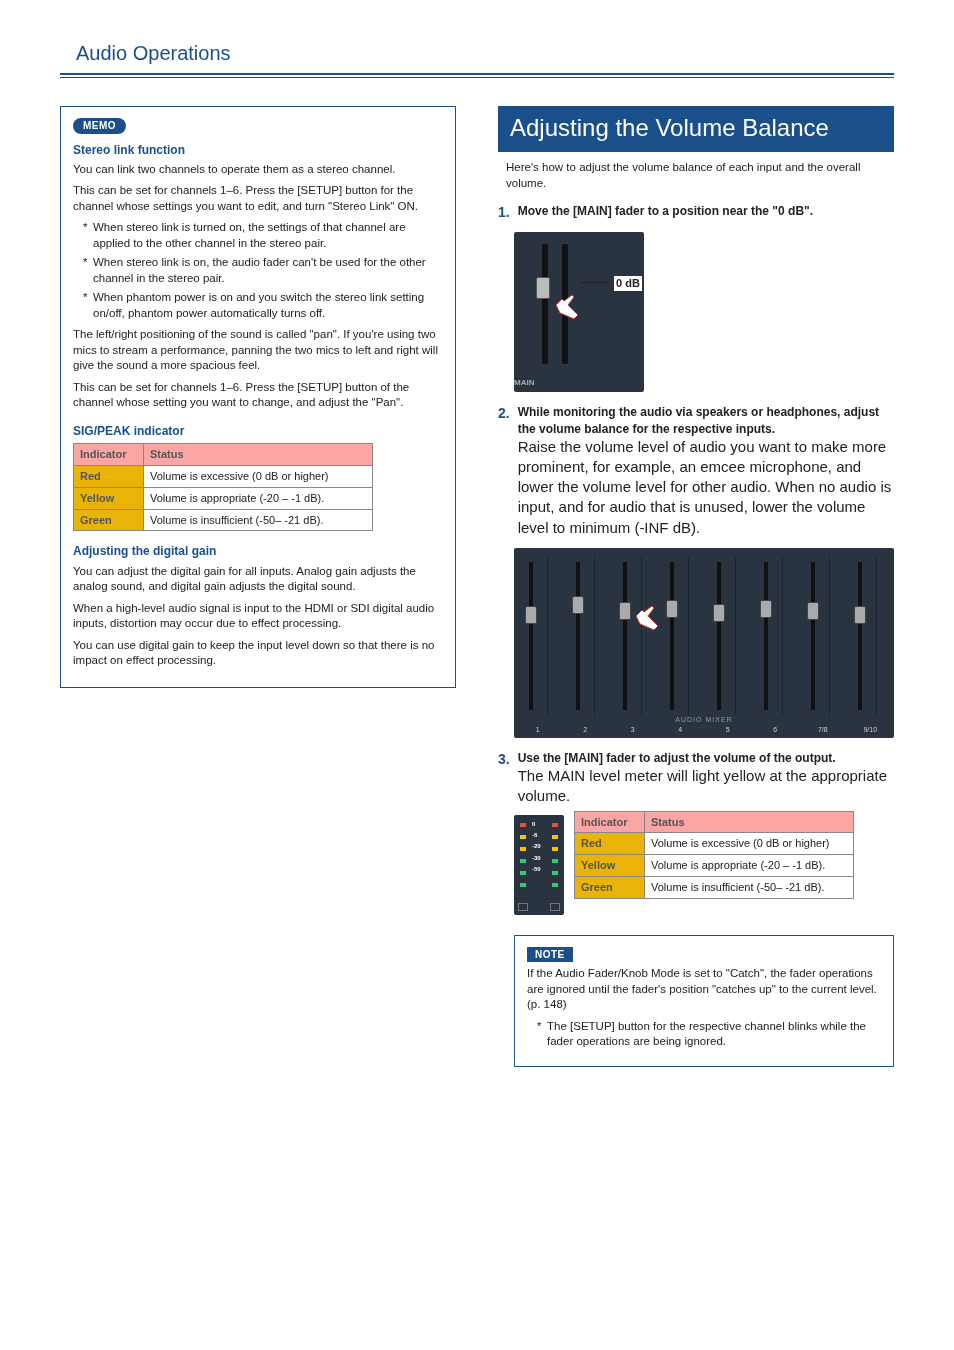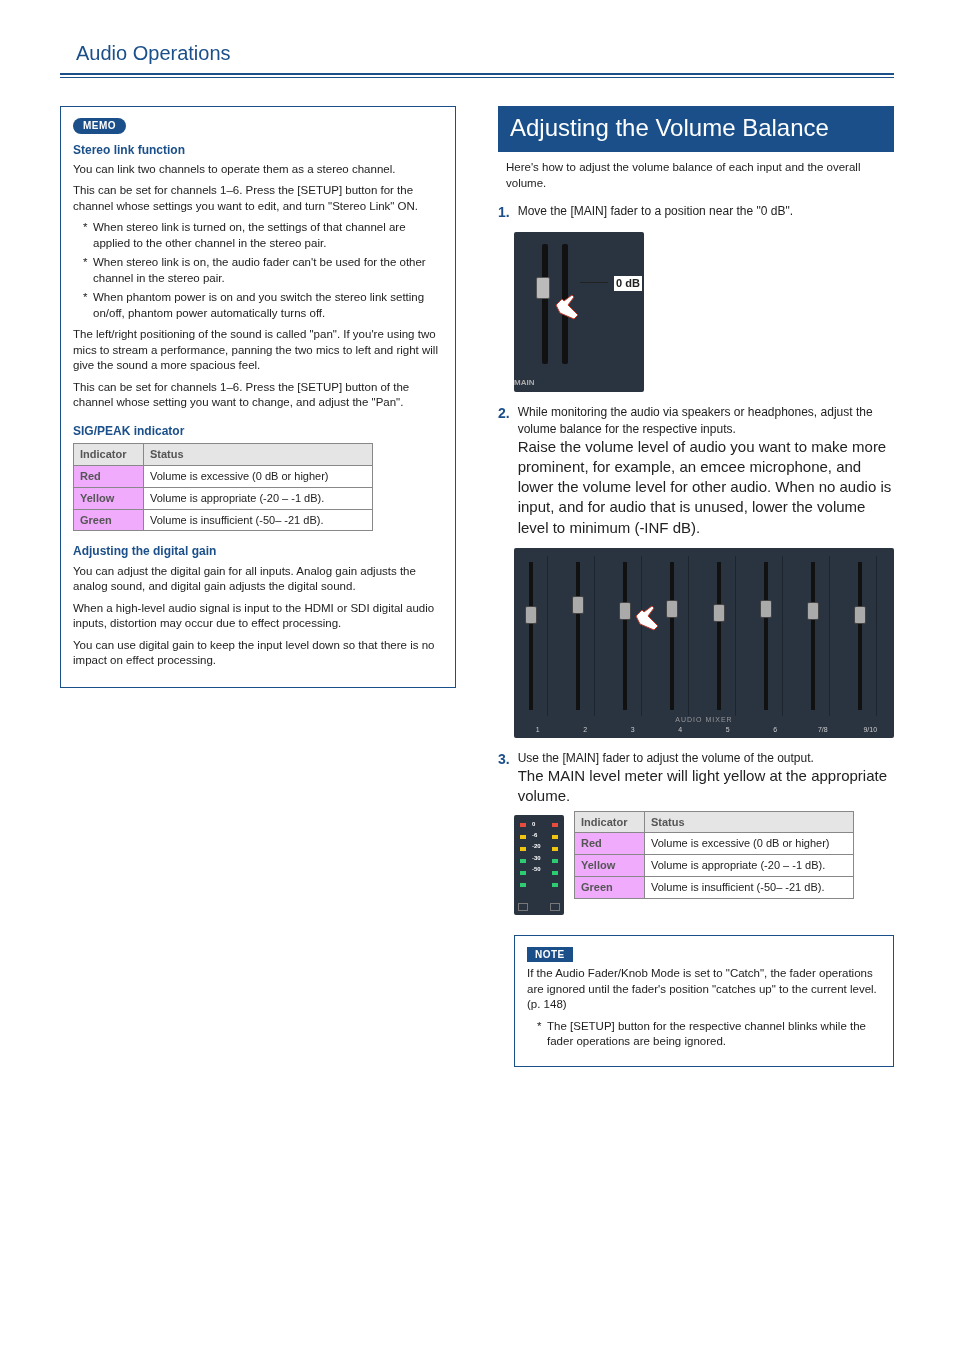--- a/index.html
+++ b/index.html
@@ -70,38 +70,38 @@
     border-collapse: collapse;
     width: 300px;
     margin-top: 4px;
     font-size: 11px;
   }
   table.ind th, table.ind td {
     border: 1px solid #888;
     padding: 3px 6px;
     text-align: left;
   }
-  table.ind th { background: #e5e5e5; color: #555; }
-  table.ind td.label { background: #f0abfc; color: #555; font-weight: 700; width: 70px; }
+  table.ind th { background: #fca5a5; color: #555; }
+  table.ind td.label { background: #eab308; color: #555; font-weight: 700; width: 70px; }
   .section-banner {
     background: #1a4f8a;
     color: #fff;
     font-size: 24px;
     font-weight: 400;
     padding: 6px 12px 8px 12px;
     margin-bottom: 8px;
   }
   .step { display: flex; gap: 8px; margin-top: 12px; }
   .step-num {
     color: #1a4f8a;
     font-weight: 700;
     font-size: 14px;
     flex-shrink: 0;
   }
-  .step-text { font-weight: 400; font-size: 12px; }
+  .step-text { font-weight: 700; font-size: 12px; }
   .step-body { font-size: 15px; }
   .illus {
     background: #2a3340;
     border-radius: 2px;
     position: relative;
     margin: 10px 0 8px 16px;
   }
   .illus-main {
     width: 130px; height: 160px;
     background: linear-gradient(#2a3340,#2a3340);

